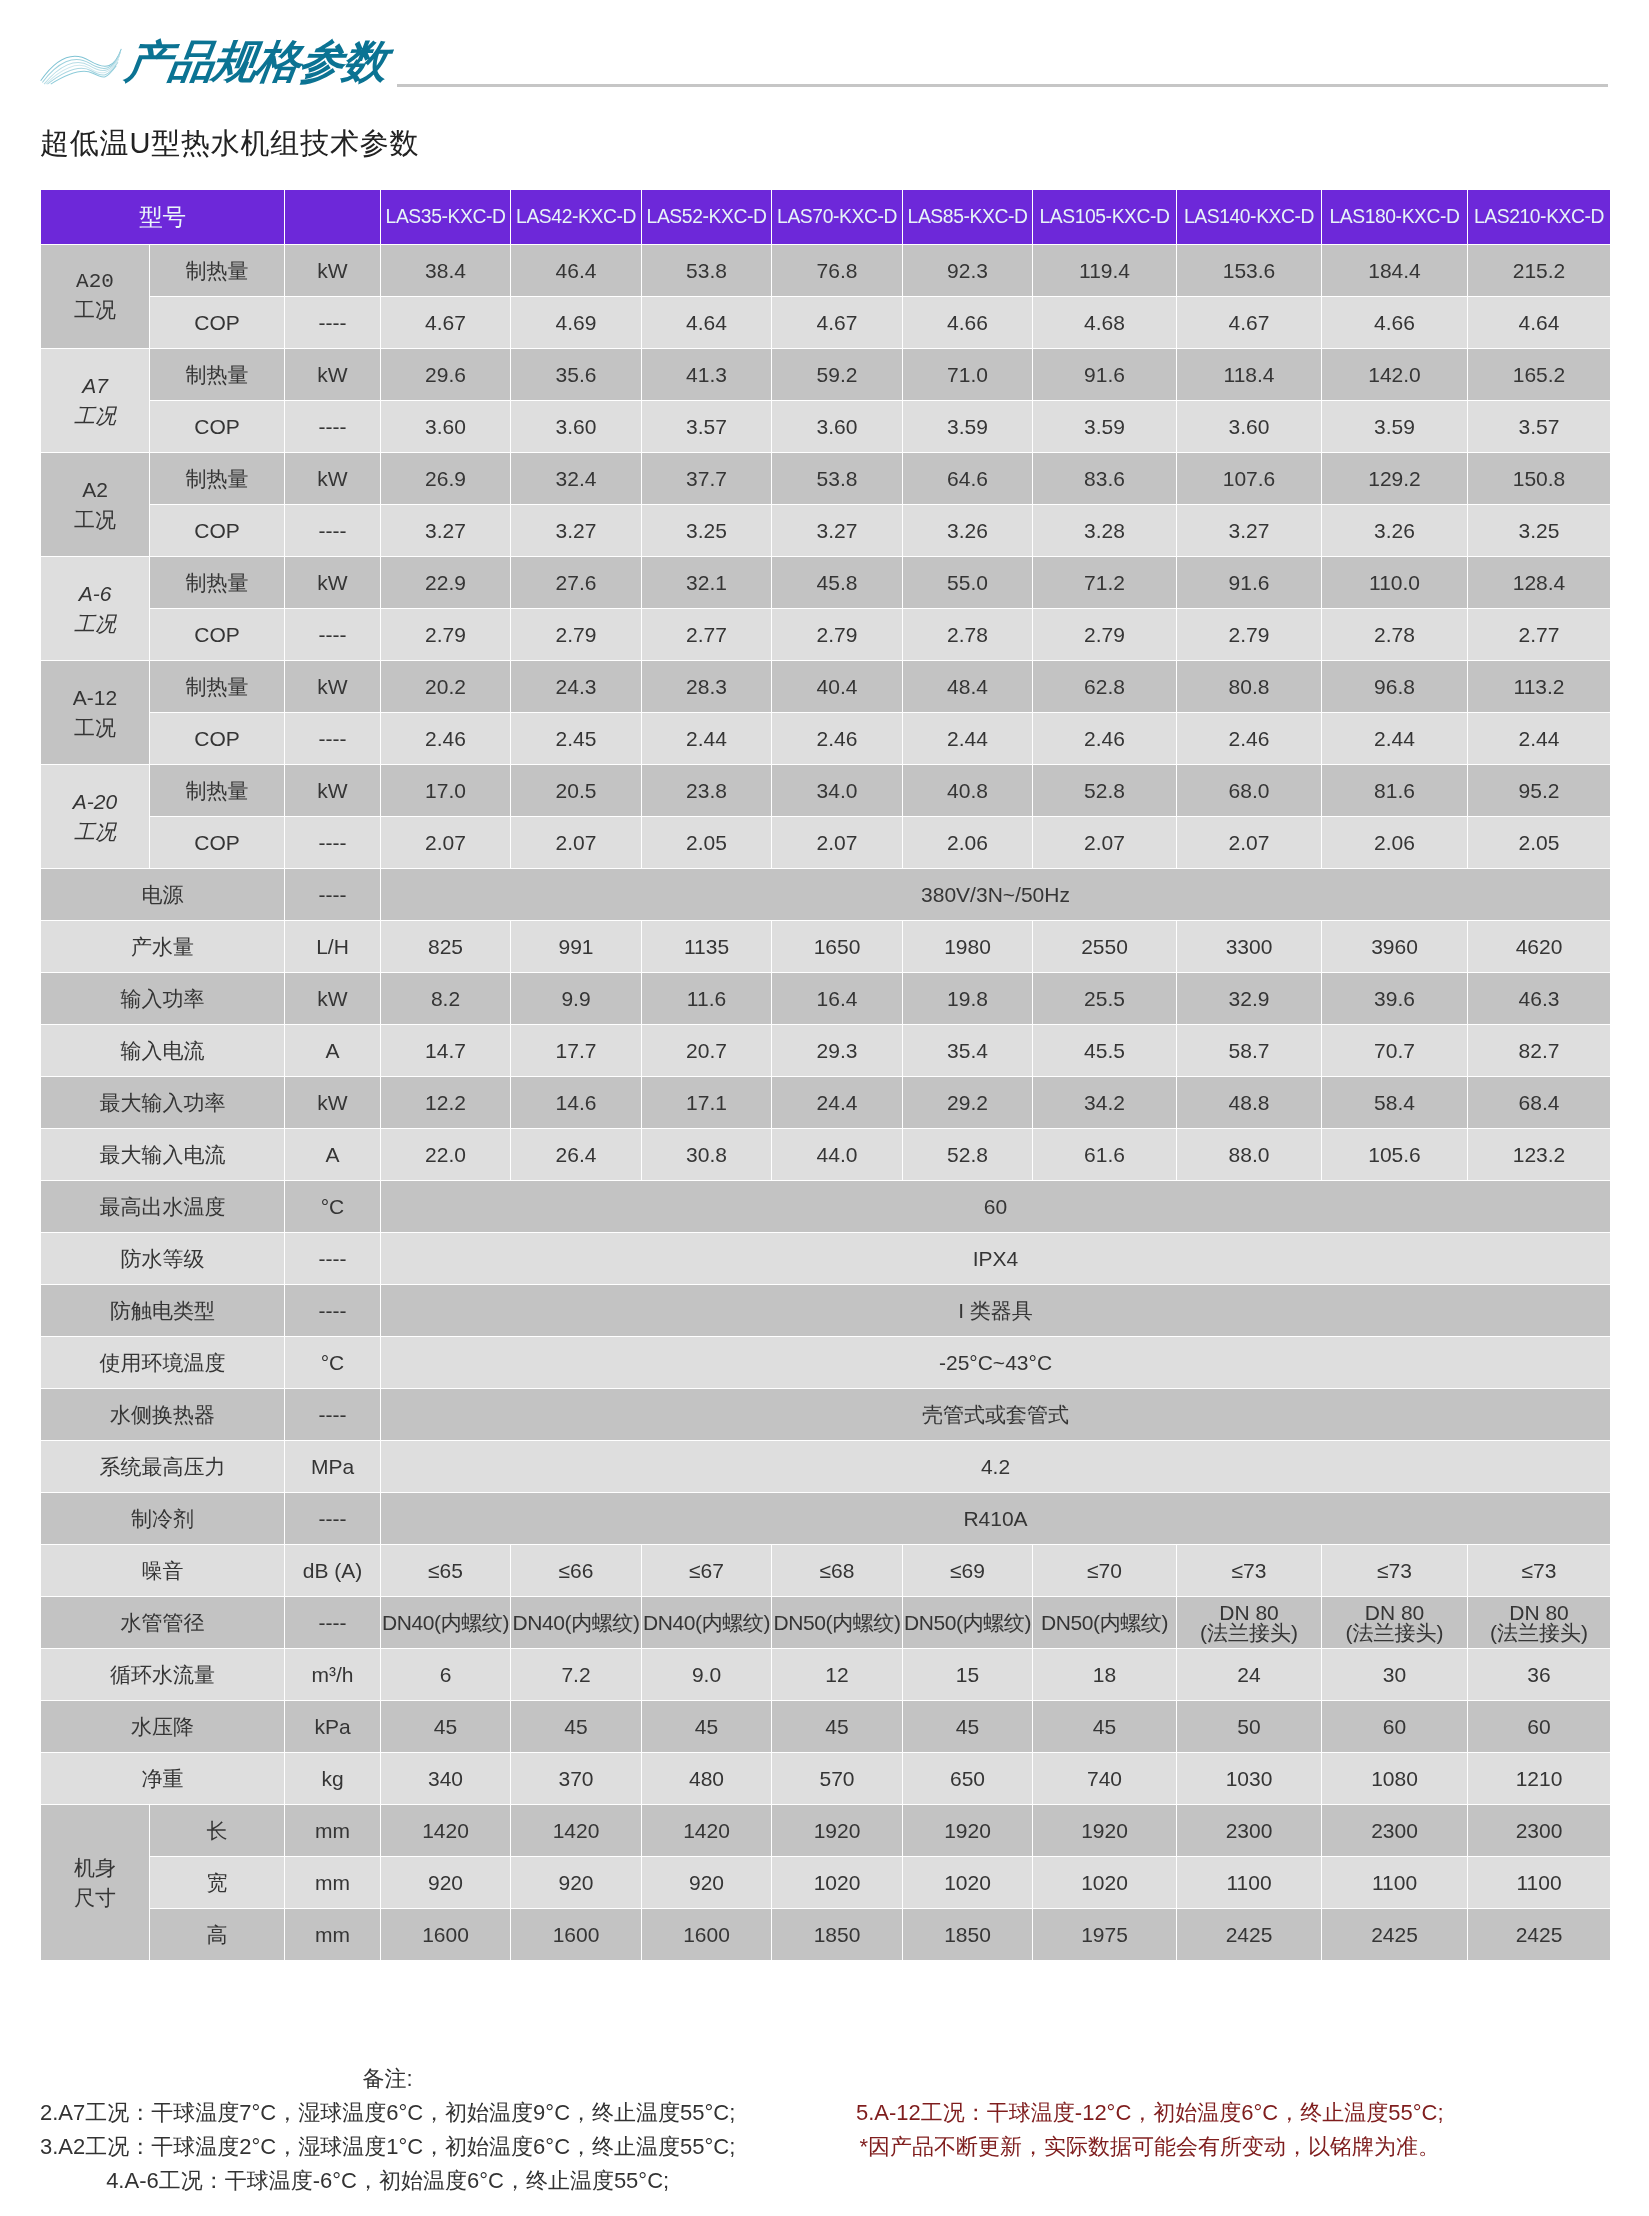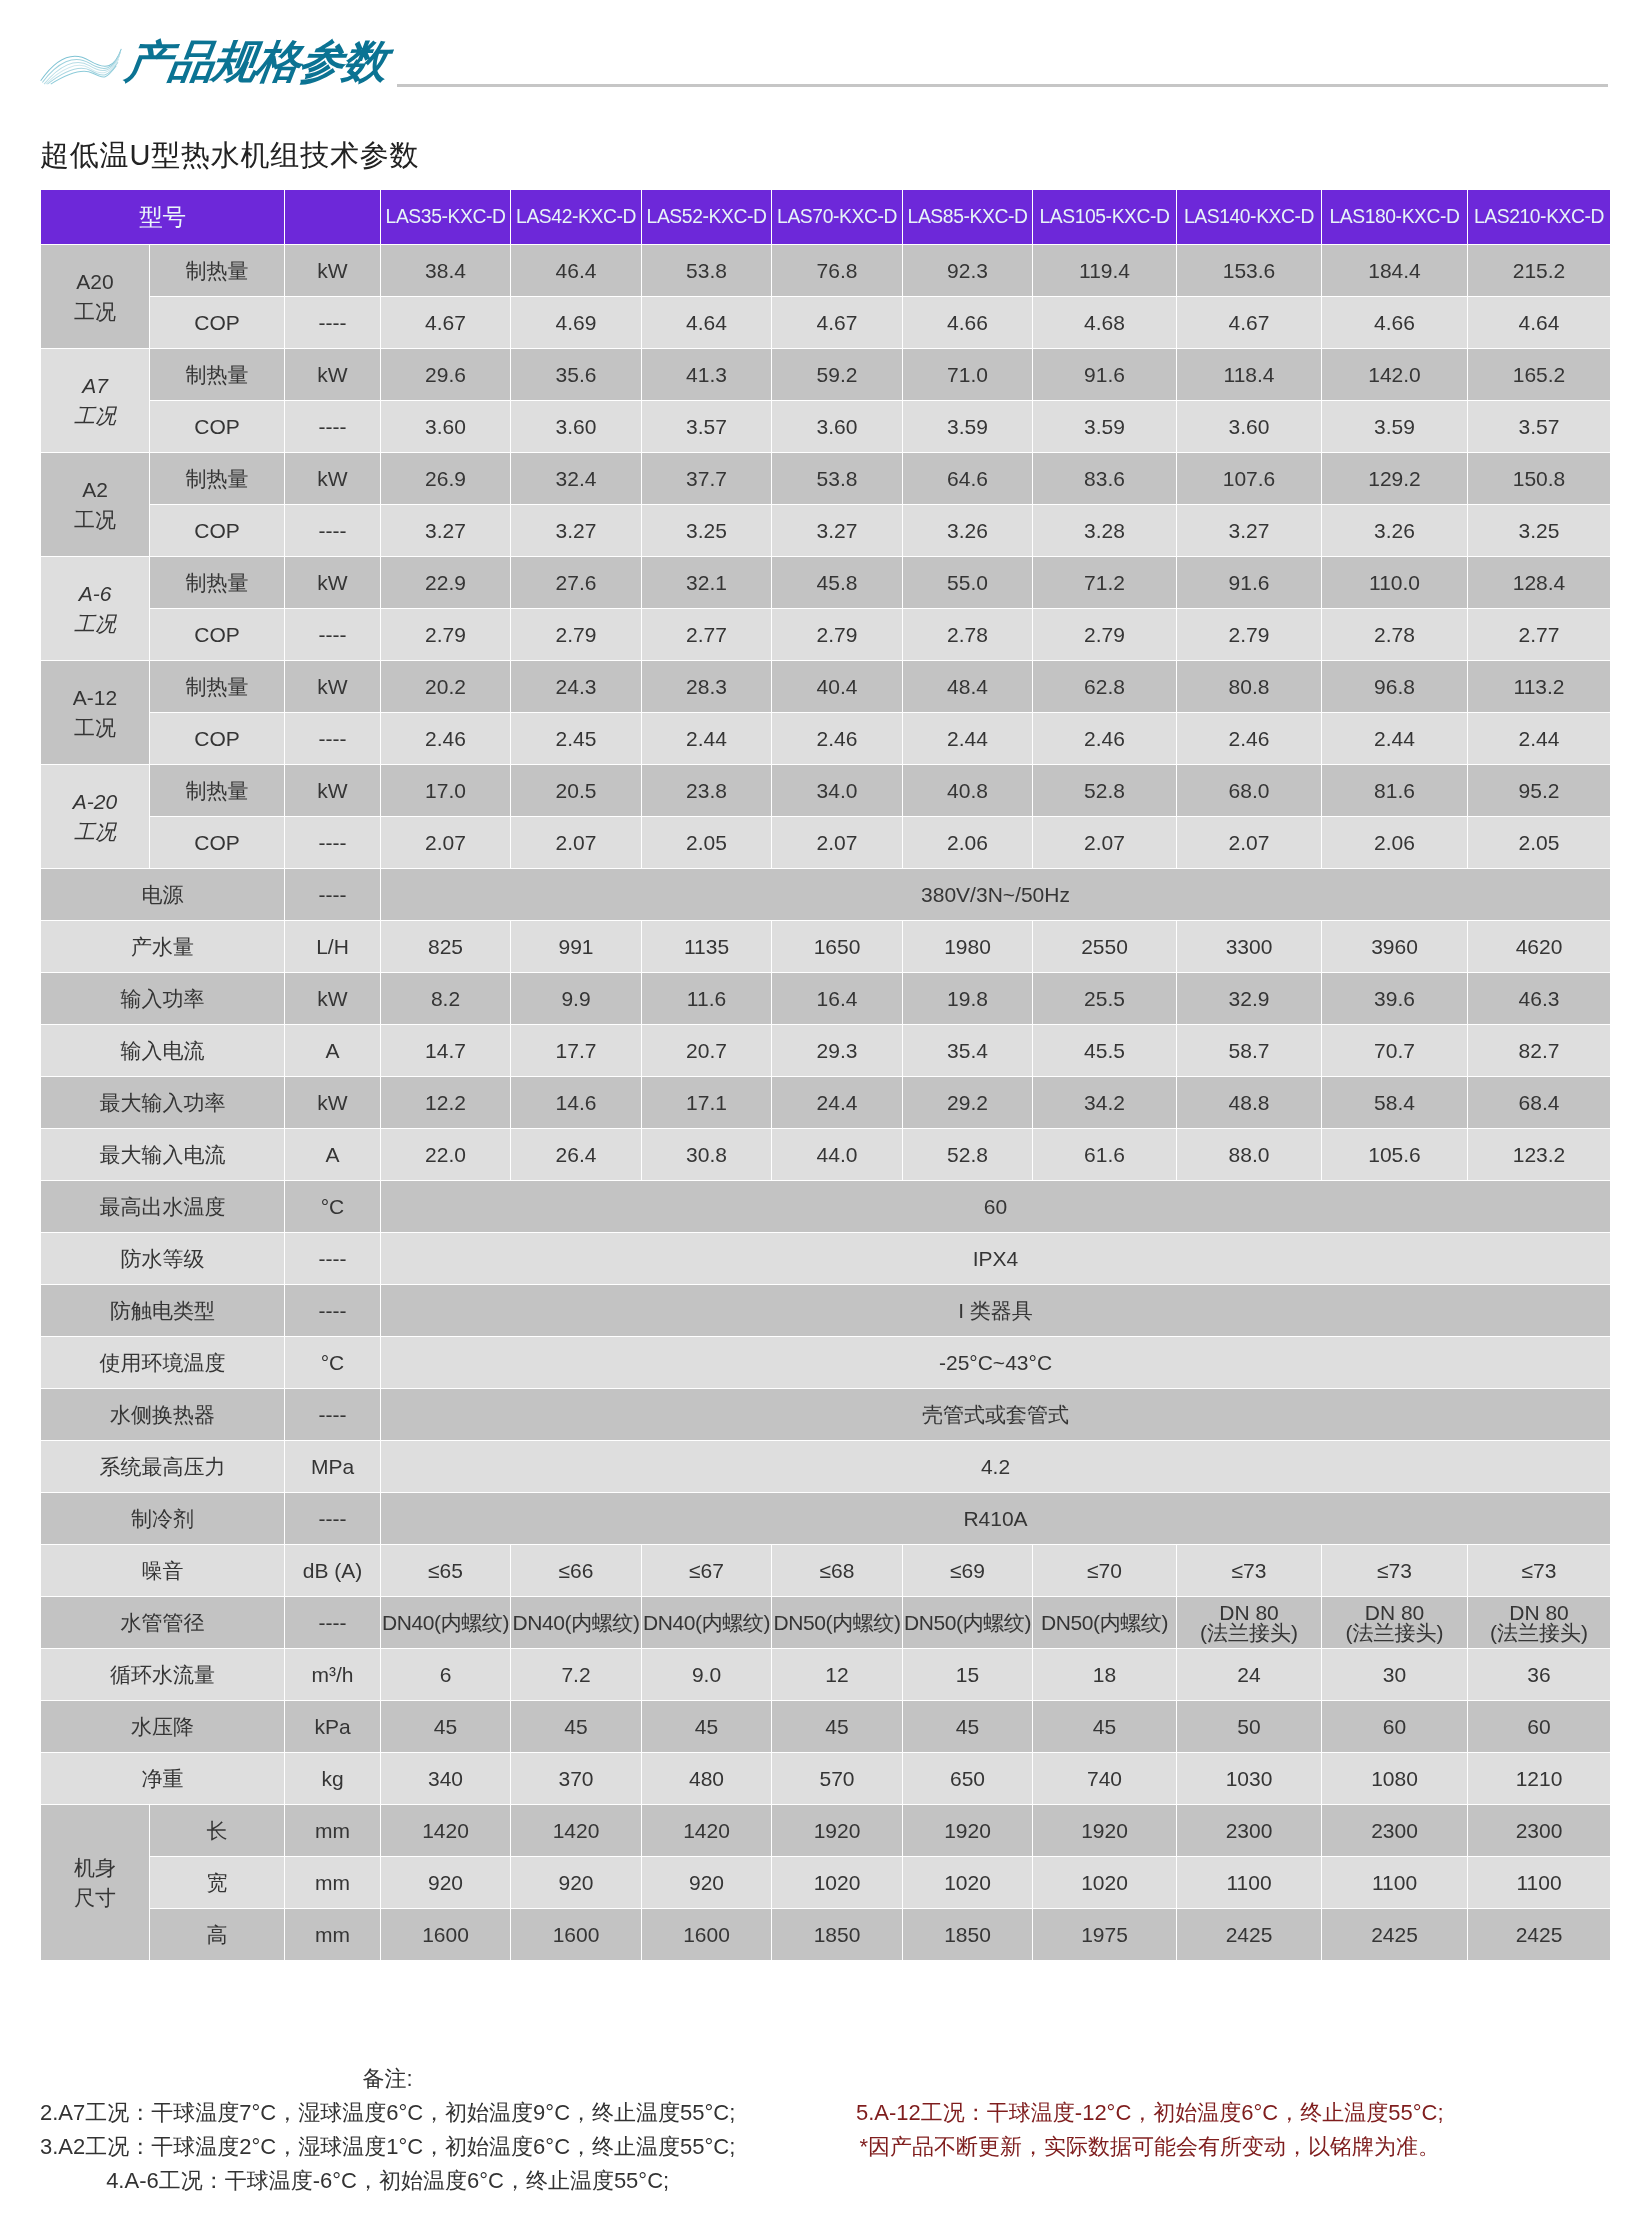--- a/index.html
+++ b/index.html
@@ -1,20 +1,20 @@
 <!DOCTYPE html>
 <html style="font-size:13.5px"><head>
 <meta charset="utf-8">
 <style>
   html, body { margin:0; padding:0; background:#ffffff; }
   body { width:1649px; height:2216px; position:relative; overflow:hidden; font-family:"Liberation Sans", "DejaVu Sans", sans-serif; color:#333333; }
   .logo { position:absolute; left:39px; top:42px; width:84px; height:44px; }
   .main-title { position:absolute; left:126px; top:34px; font-size:45px; font-weight:bold; font-style:italic; color:#0b7393; letter-spacing:-1.7px; line-height:56px; transform:skewX(-8deg); }
   .title-rule { position:absolute; left:397px; top:84px; width:1211px; height:3.4px; background:#c6c6c6; }
-  .sub-title { position:absolute; left:40px; top:136px; font-size:29px; color:#222222; line-height:39px; letter-spacing:0.8px; }
+  .sub-title { position:absolute; left:40px; top:124px; font-size:29px; color:#222222; line-height:39px; letter-spacing:0.8px; }
   table.spec { position:absolute; left:40px; top:189px; width:1570px; border-collapse:collapse; table-layout:fixed; }
   table.spec td, table.spec th { border:1.7px solid #ffffff; text-align:center; vertical-align:middle; padding:0; font-weight:normal; font-size:21px; color:#353535; height:51px; overflow:hidden; white-space:nowrap; }
   table.spec th { background:#6d28d9; color:#e6f4f7; height:54px; font-size:19.3px; letter-spacing:-0.4px; }
   table.spec th.hdr-label { font-size:23.6px; color:#eaf6f9; }
   tr.d td { background:#c3c3c3; }
   tr.l td { background:#dedede; }
   td.g-d { background:#c3c3c3 !important; }
   td.g-l { background:#dedede !important;font-style:italic; }
   td.lbl { font-size:22px; }
   td.small2 { font-size:17.7px; line-height:20px; white-space:normal; }
@@ -67,21 +67,21 @@
       <th>LAS70-KXC-D</th>
       <th>LAS85-KXC-D</th>
       <th>LAS105-KXC-D</th>
       <th>LAS140-KXC-D</th>
       <th>LAS180-KXC-D</th>
       <th>LAS210-KXC-D</th>
     </tr>
   </thead>
   <tbody id="tbody">
       <tr class="d">
-        <td class="g-d" rowspan="2" style="line-height: 30px;">
+        <td class="g-d" rowspan="2" style="line-height: 30px; font-family: Liberation Mono, monospace;">
           <div>A20</div>
           <div>工况</div>
         </td>
         <td class="lbl">制热量</td>
         <td>kW</td>
         <td>38.4</td>
         <td>46.4</td>
         <td>53.8</td>
         <td>76.8</td>
         <td>92.3</td>

